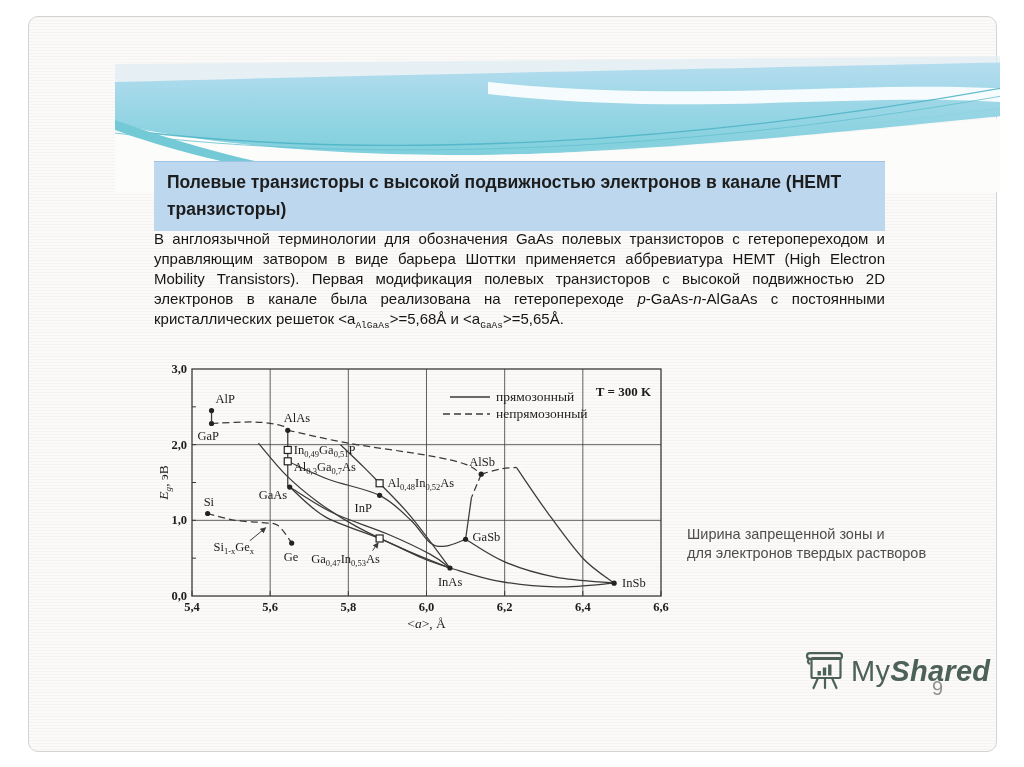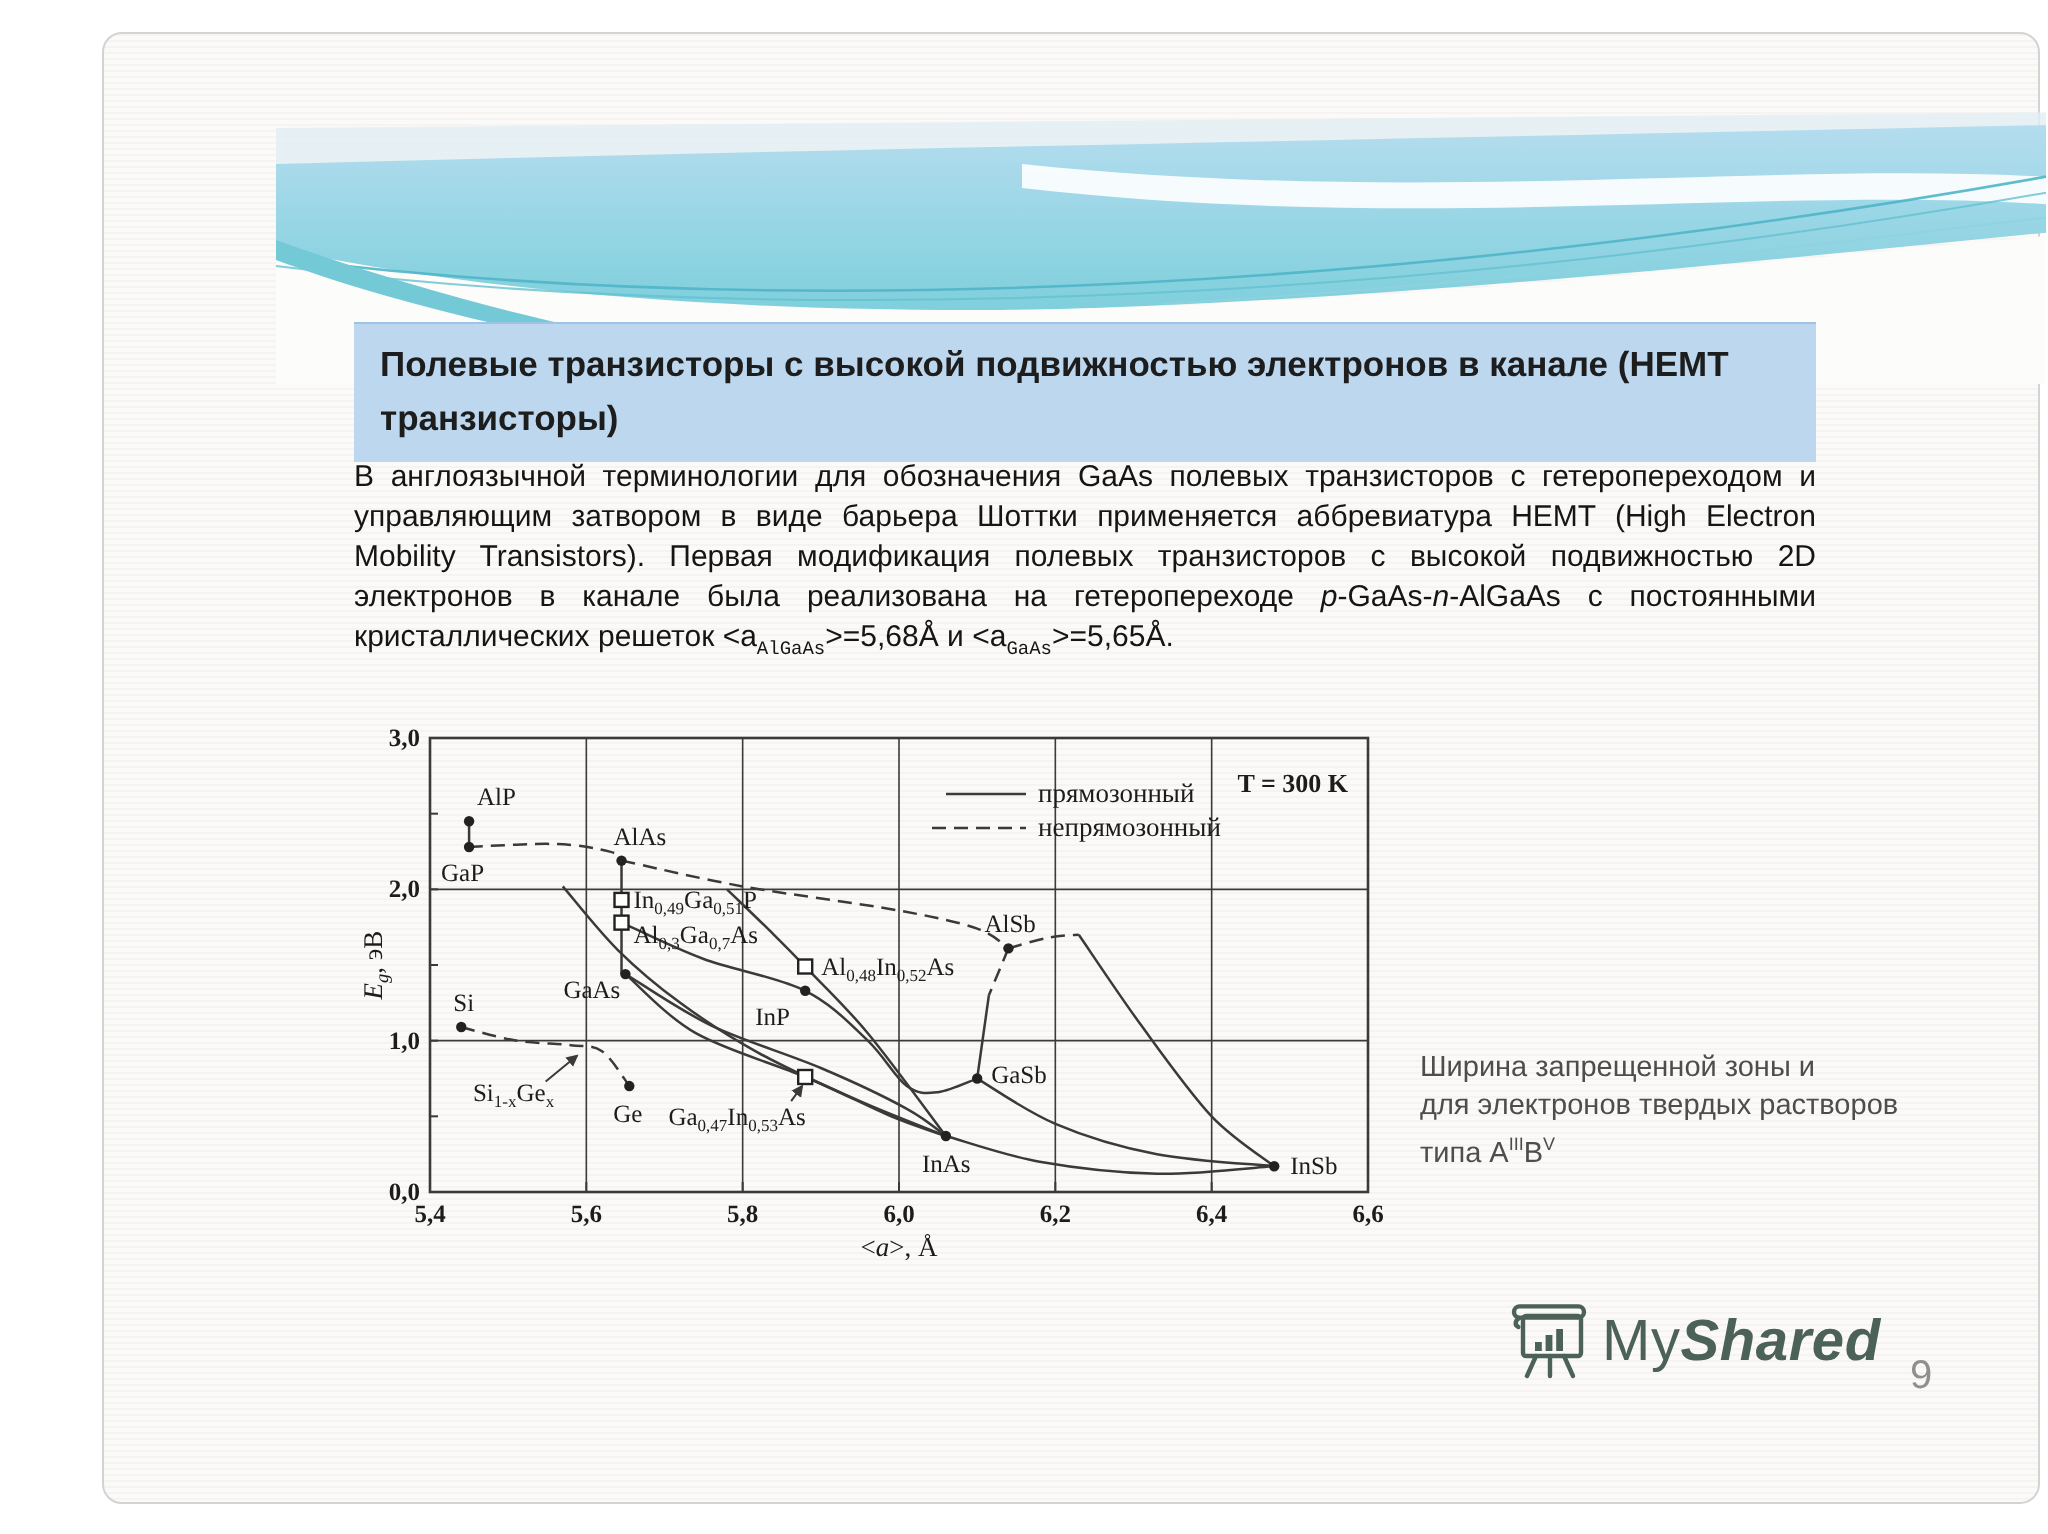--- a/index.html
+++ b/index.html
@@ -1,36 +1,36 @@
 <!DOCTYPE html>
 <html><head>
 <meta charset="utf-8">
 <style>
   html,body{margin:0;padding:0;background:#ffffff;}
   .stage{position:relative;width:1000px;height:767px;background:#ffffff;overflow:hidden;
-         font-family:"Liberation Sans",sans-serif;margin-left:23px;}
+         font-family:"Liberation Sans",sans-serif;}
   .slide{position:absolute;left:28px;top:16px;width:967px;height:734px;
          border:1px solid #d2d4d4;border-radius:10px;
          background:
            repeating-linear-gradient(180deg, rgba(130,130,125,0.05) 0px, rgba(130,130,125,0.05) 1px,
              rgba(0,0,0,0) 1px, rgba(0,0,0,0) 3px),
            #fbfaf8;}
   .wave{position:absolute;left:29px;top:17px;width:966px;height:160px;pointer-events:none;}
   .title-box{position:absolute;left:125px;top:144px;width:731px;box-sizing:border-box;
              background:#bdd7ee;border-top:1px solid #9dc3e6;padding:7px 13px 9px 13px;
              font-size:17.5px;line-height:1.52;font-weight:bold;color:#1d1d1d;}
   .body-text{position:absolute;left:125px;top:212px;width:731px;font-size:15px;line-height:20px;
              text-align:justify;color:#151515;}
   .body-text sub{font-size:9.5px;line-height:0;font-family:Liberation Mono, monospace;}
   .body-text .it{font-style:italic;}
   .chart-wrap{position:absolute;left:125px;top:340px;width:535px;height:276px;}
   .caption{position:absolute;left:658px;top:508px;width:298px;text-align:left;
            font-size:14.5px;line-height:19px;color:#4d4d4d;}
   .caption sup{font-size:9px;}
-  .logo{position:absolute;left:701px;top:634px;height:40px;display:flex;align-items:center;cursor:pointer;}
+  .logo{position:absolute;left:774px;top:634px;height:40px;display:flex;align-items:center;cursor:pointer;}
   .logo svg{width:44px;height:40px;}
   .logo .word{font-size:29px;color:#4c6158;letter-spacing:0.3px;margin-left:4px;}
   .logo .my{font-weight:400;}
   .logo .shared{font-weight:700;font-style:italic;}
   .page-num{position:absolute;left:903px;top:660px;font-size:20px;color:#8f8f8f;}
 </style>
 </head>
 <body>
 
 <div class="stage">
@@ -164,21 +164,20 @@
             <line x1="289" y1="57" x2="336" y2="57" stroke="#3a3a3a" stroke-width="1.3" stroke-dasharray="7 4"></line>
             <text x="342" y="61" font-family="&quot;Liberation Serif&quot;,serif" font-size="13.5" fill="#1c1c1c" text-anchor="start" font-weight="normal" transform=""><tspan>непрямозонный</tspan></text>
             <text x="497" y="39" font-family="&quot;Liberation Serif&quot;,serif" font-size="13" fill="#1c1c1c" text-anchor="end" font-weight="bold" transform=""><tspan>T = 300 K</tspan></text>
           </g>
         </svg>
     </div>
 
     <div class="caption">
       <div>Ширина запрещенной зоны и</div>
       <div>для электронов твердых растворов</div>
-      <div><span>типа A</span><sup>III</sup><span>B</span><sup>V</sup></div>
     </div>
 
     <div class="logo">
       <svg viewBox="0 0 44 40">
         <g stroke="#4c6158" fill="none" stroke-width="2.2" stroke-linecap="round">
           <rect x="8.5" y="7" width="29" height="20" rx="1.5"></rect>
           <rect x="4" y="2.2" width="35" height="5.6" rx="2.8"></rect>
           <path d="M6.5,8 C4.5,9.5 4.2,11.5 6.2,12.5"></path>
           <path d="M15,27 L10.5,37"></path>
           <path d="M29,27 L33.5,37"></path>

